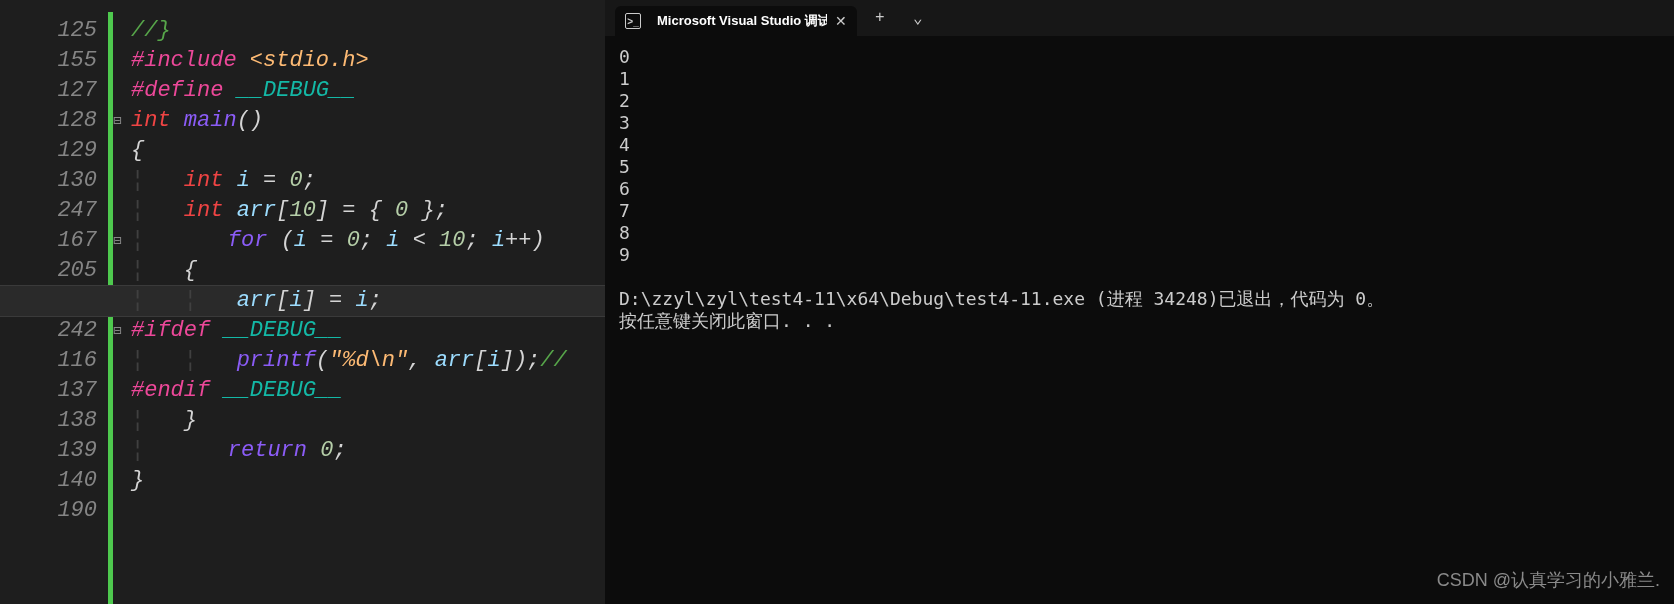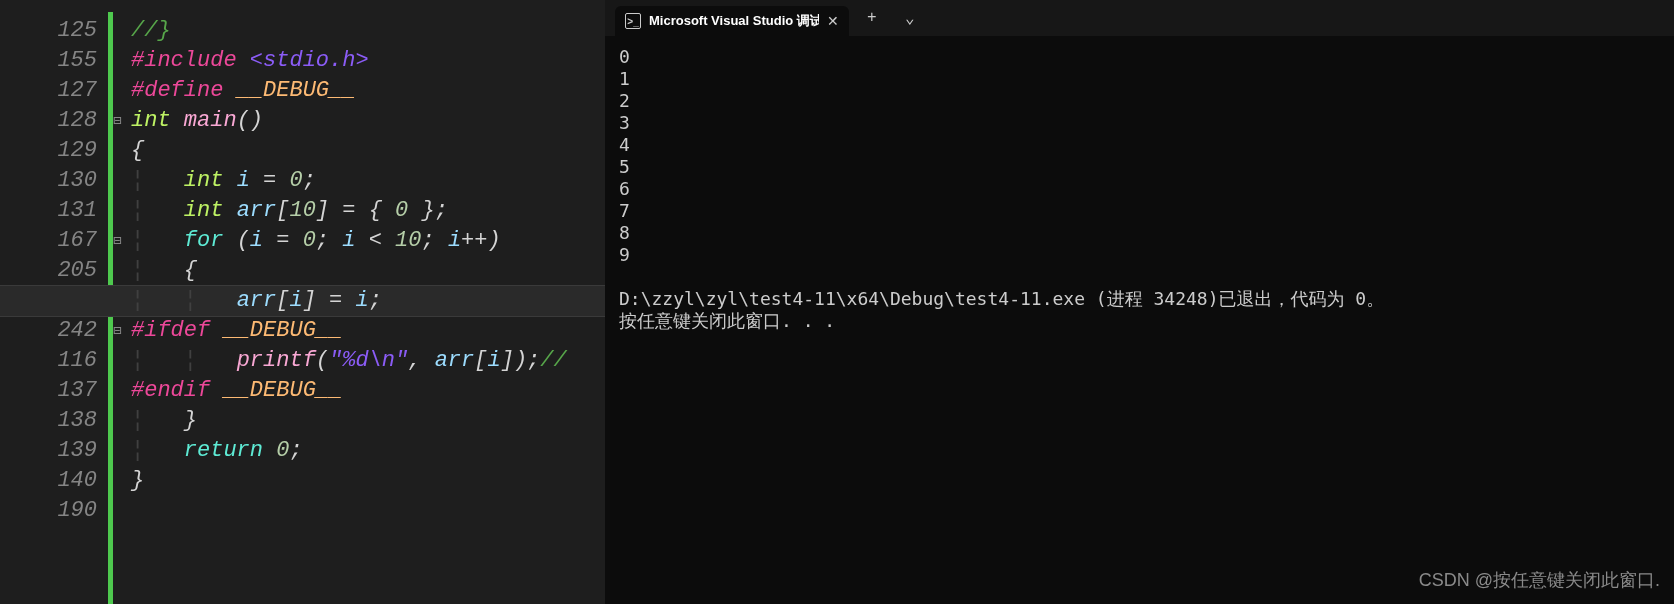--- a/index.html
+++ b/index.html
@@ -56,28 +56,28 @@
   .row.current {
     background: #2a2a2a;
     outline: 1px solid #3a3a3a;
     margin-left: -600px;
     padding-left: 600px;
     width: calc(100% + 600px);
   }
   .guide { color: #404040; }
   .c-comment { color: #57A64A; }
   .c-pre { color: #ec4899; }
-  .c-macro { color: #fdba74; }
-  .c-string { color: #8b5cf6; }
-  .c-type { color: #bef264; }
-  .c-func { color: #f9a8d4; }
+  .c-macro { color: #14b8a6; }
+  .c-string { color: #fdba74; }
+  .c-type { color: #ef4444; }
+  .c-func { color: #8b5cf6; }
   .c-num { color: #B5CEA8; }
   .c-var { color: #9CDCFE; }
   .c-punc { color: #D4D4D4; }
-  .c-keyword { color: #5eead4; }
+  .c-keyword { color: #8b5cf6; margin-left: 44px; }
 
   .terminal-area {
     position: absolute;
     left: 605px; top: 0;
     width: calc(1674px - 605px);
     height: 604px;
     background: #0c0c0c;
   }
   .tab-bar {
     height: 36px;
@@ -104,21 +104,21 @@
   }
   .tab .icon-box {
     width: 16px; height: 16px;
     border: 1px solid #cccccc;
     border-radius: 2px;
     display: flex;
     align-items: center; justify-content: center;
     font-size: 10px; color: #cccccc;
   }
   .tab .close { color: #cccccc; font-size: 14px; font-weight: normal; }
-  .tab-title { white-space: nowrap; overflow: hidden; max-width: 170px; }
+  .tab-title { white-space: nowrap; overflow: hidden; max-width: 170px; margin-left: 8px; }
   .tab-ctrl {
     width: 30px; height: 30px;
     color: #cccccc;
     display: flex; align-items: center; justify-content: center;
     font-size: 16px;
     cursor: pointer;
   }
   .term-body {
     padding: 10px 14px;
     color: #cccccc;
@@ -139,21 +139,21 @@
 <body>
 
 <div class="editor-area">
   <div class="gutter" id="gutter">
       <div class="ln">125</div>
       <div class="ln">155</div>
       <div class="ln">127</div>
       <div class="ln">128</div>
       <div class="ln">129</div>
       <div class="ln">130</div>
-      <div class="ln">131</div>
+      <div class="ln">247</div>
       <div class="ln">167</div>
       <div class="ln">205</div>
       <div class="ln">134</div>
       <div class="ln">242</div>
       <div class="ln">116</div>
       <div class="ln">137</div>
       <div class="ln">138</div>
       <div class="ln">139</div>
       <div class="ln">140</div>
       <div class="ln">190</div>
@@ -199,13 +199,13 @@
 5
 6
 7
 8
 9
 
 D:\zzyl\zyl\test4-11\x64\Debug\test4-11.exe (进程 34248)已退出，代码为 0。
 按任意键关闭此窗口. . .</div>
 </div>
 
-<div class="watermark">CSDN @按任意键关闭此窗口.</div>
+<div class="watermark">CSDN @认真学习的小雅兰.</div>
 
 </body></html>

